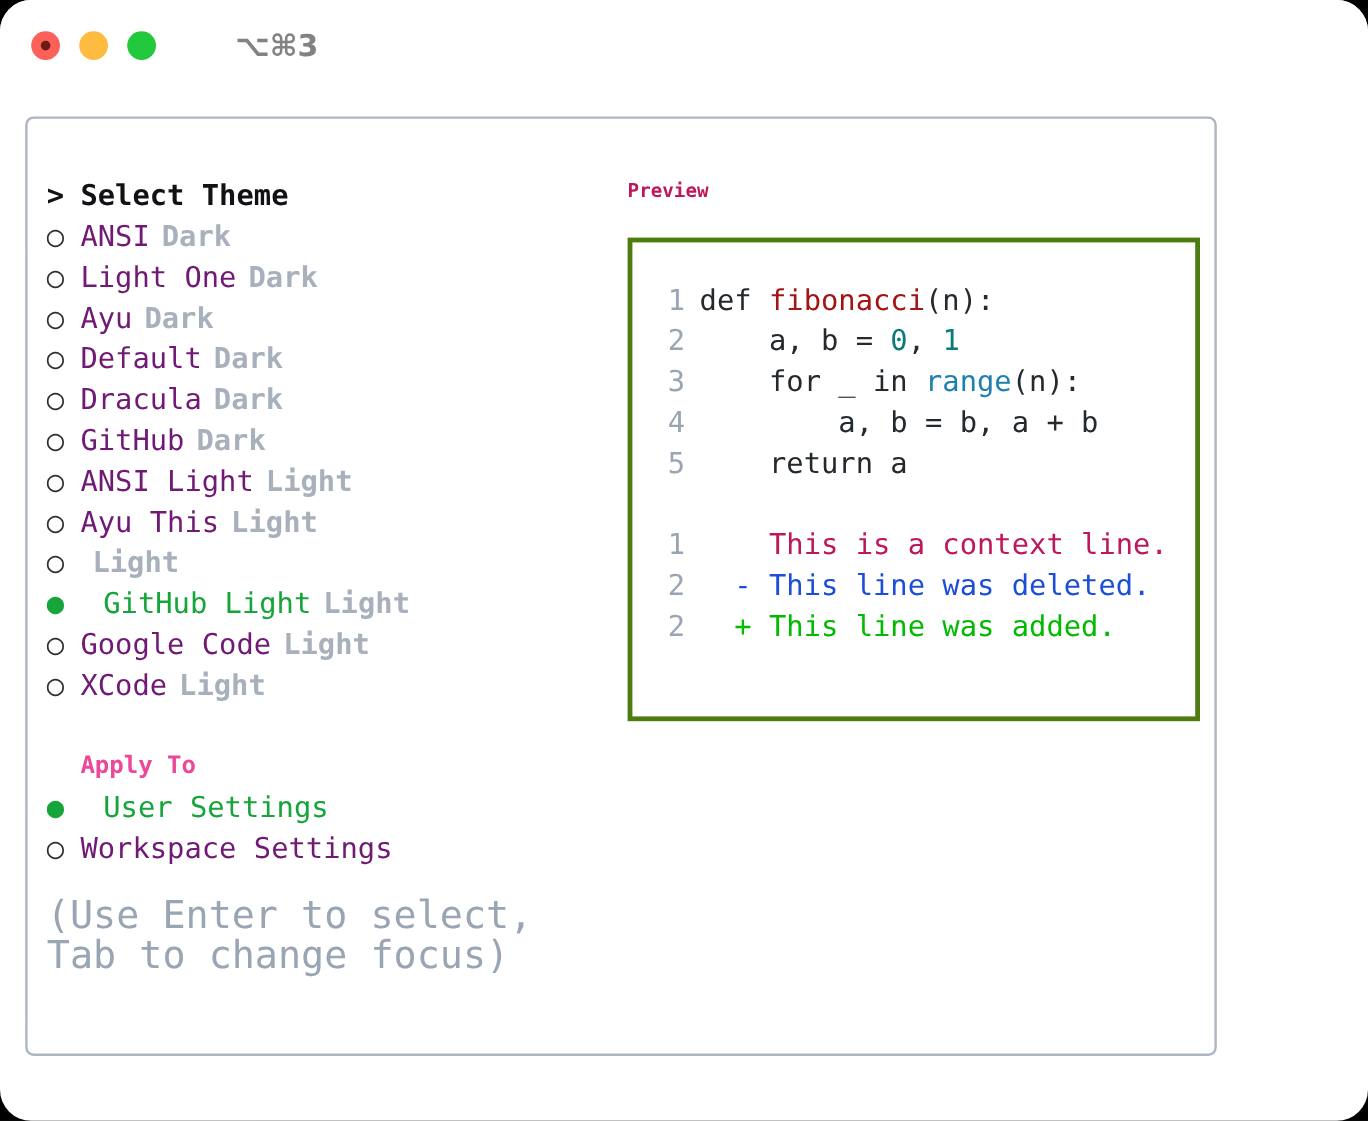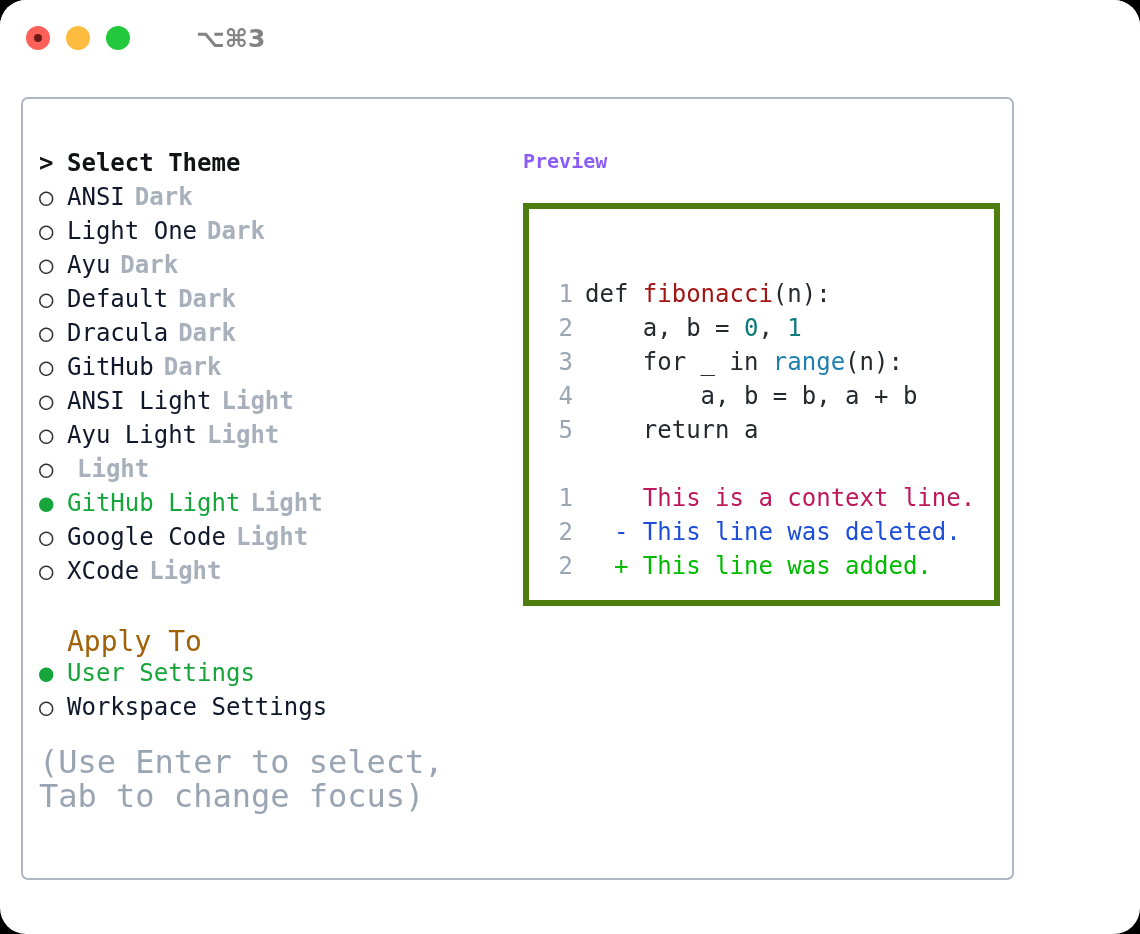--- a/index.html
+++ b/index.html
@@ -83,62 +83,62 @@
   }
   .marker {
     width: 28px;
     flex: 0 0 auto;
     text-align: left;
     font-size: 24px;
   }
   .marker-empty  { color: #2f2f33; }
   .marker-filled { color: #16a53a; }
   .marker-arrow  { color: #111216; font-weight: bold; }
-  .opt-label { color: #0f172a; }
-  .opt-label.selected { color: #16a53a; }
+  .opt-label { color: #701a75; }
+  .opt-label.selected { color: #16a53a; margin-left: 19px; }
   .opt-kind {
     color: #a8b0bc;
     margin-left: 10px;
     font-weight: bold;
   }
   .section-header {
     font-weight: bold;
     color: #111216;
     font-size: 24px;
   }
   .section-header-plain {
-    font-weight: normal;
-    color: #a16207;
-    font-size: 28px;
+    font-weight: bold;
+    color: #ec4899;
+    font-size: 20px;
   }
   .spacer-row { height: 34px; }
   #hint {
     margin-top: 18px;
     font-size: 32px;
     line-height: 34px;
     color: #9aa5b4;
     width: 420px;
   }
   
   #right-col {
     margin-left: 24px;
     flex: 1 1 auto;
   }
   #preview-title {
-    font-size: 20px;
-    font-weight: bold;
-    color: #8b5cf6;
+    font-size: 16px;
+    font-weight: bold;
+    color: #be185d;
     margin-bottom: 30px;
   }
   #preview-box {
     width: 477px;
     height: 403px;
-    border: 6px solid #4d7c0f;
-    background: #ffffff;
-    padding: 68px 0 0 22px;
+    border: 4px solid #4d7c0f;
+    background: #ffffff;
+    padding: 31px 0 0 22px;
   }
   .code-line {
     font-size: 24px;
     line-height: 34px;
     white-space: pre;
     color: #24292e;
   }
   .lnum {
     color: #9aa5b4;
     display: inline-block;
@@ -178,21 +178,21 @@
         </div>
 
         <div id="theme-items">
             <div class="opt-row"><span class="marker marker-empty">○</span><span class="opt-label">ANSI</span><span class="opt-kind">Dark</span></div>
             <div class="opt-row"><span class="marker marker-empty">○</span><span class="opt-label">Light One</span><span class="opt-kind">Dark</span></div>
             <div class="opt-row"><span class="marker marker-empty">○</span><span class="opt-label">Ayu</span><span class="opt-kind">Dark</span></div>
             <div class="opt-row"><span class="marker marker-empty">○</span><span class="opt-label">Default</span><span class="opt-kind">Dark</span></div>
             <div class="opt-row"><span class="marker marker-empty">○</span><span class="opt-label">Dracula</span><span class="opt-kind">Dark</span></div>
             <div class="opt-row"><span class="marker marker-empty">○</span><span class="opt-label">GitHub</span><span class="opt-kind">Dark</span></div>
             <div class="opt-row"><span class="marker marker-empty">○</span><span class="opt-label">ANSI Light</span><span class="opt-kind">Light</span></div>
-            <div class="opt-row"><span class="marker marker-empty">○</span><span class="opt-label">Ayu Light</span><span class="opt-kind">Light</span></div>
+            <div class="opt-row"><span class="marker marker-empty">○</span><span class="opt-label">Ayu This</span><span class="opt-kind">Light</span></div>
             <div class="opt-row"><span class="marker marker-empty">○</span><span class="opt-kind">Light</span></div>
             <div class="opt-row"><span class="marker marker-filled">●</span><span class="opt-label selected">GitHub Light</span><span class="opt-kind">Light</span></div>
             <div class="opt-row"><span class="marker marker-empty">○</span><span class="opt-label">Google Code</span><span class="opt-kind">Light</span></div>
             <div class="opt-row"><span class="marker marker-empty">○</span><span class="opt-label">XCode</span><span class="opt-kind">Light</span></div>
           </div>
 
         <div class="spacer-row"></div>
 
         <div class="opt-row">
           <span class="marker"></span>

